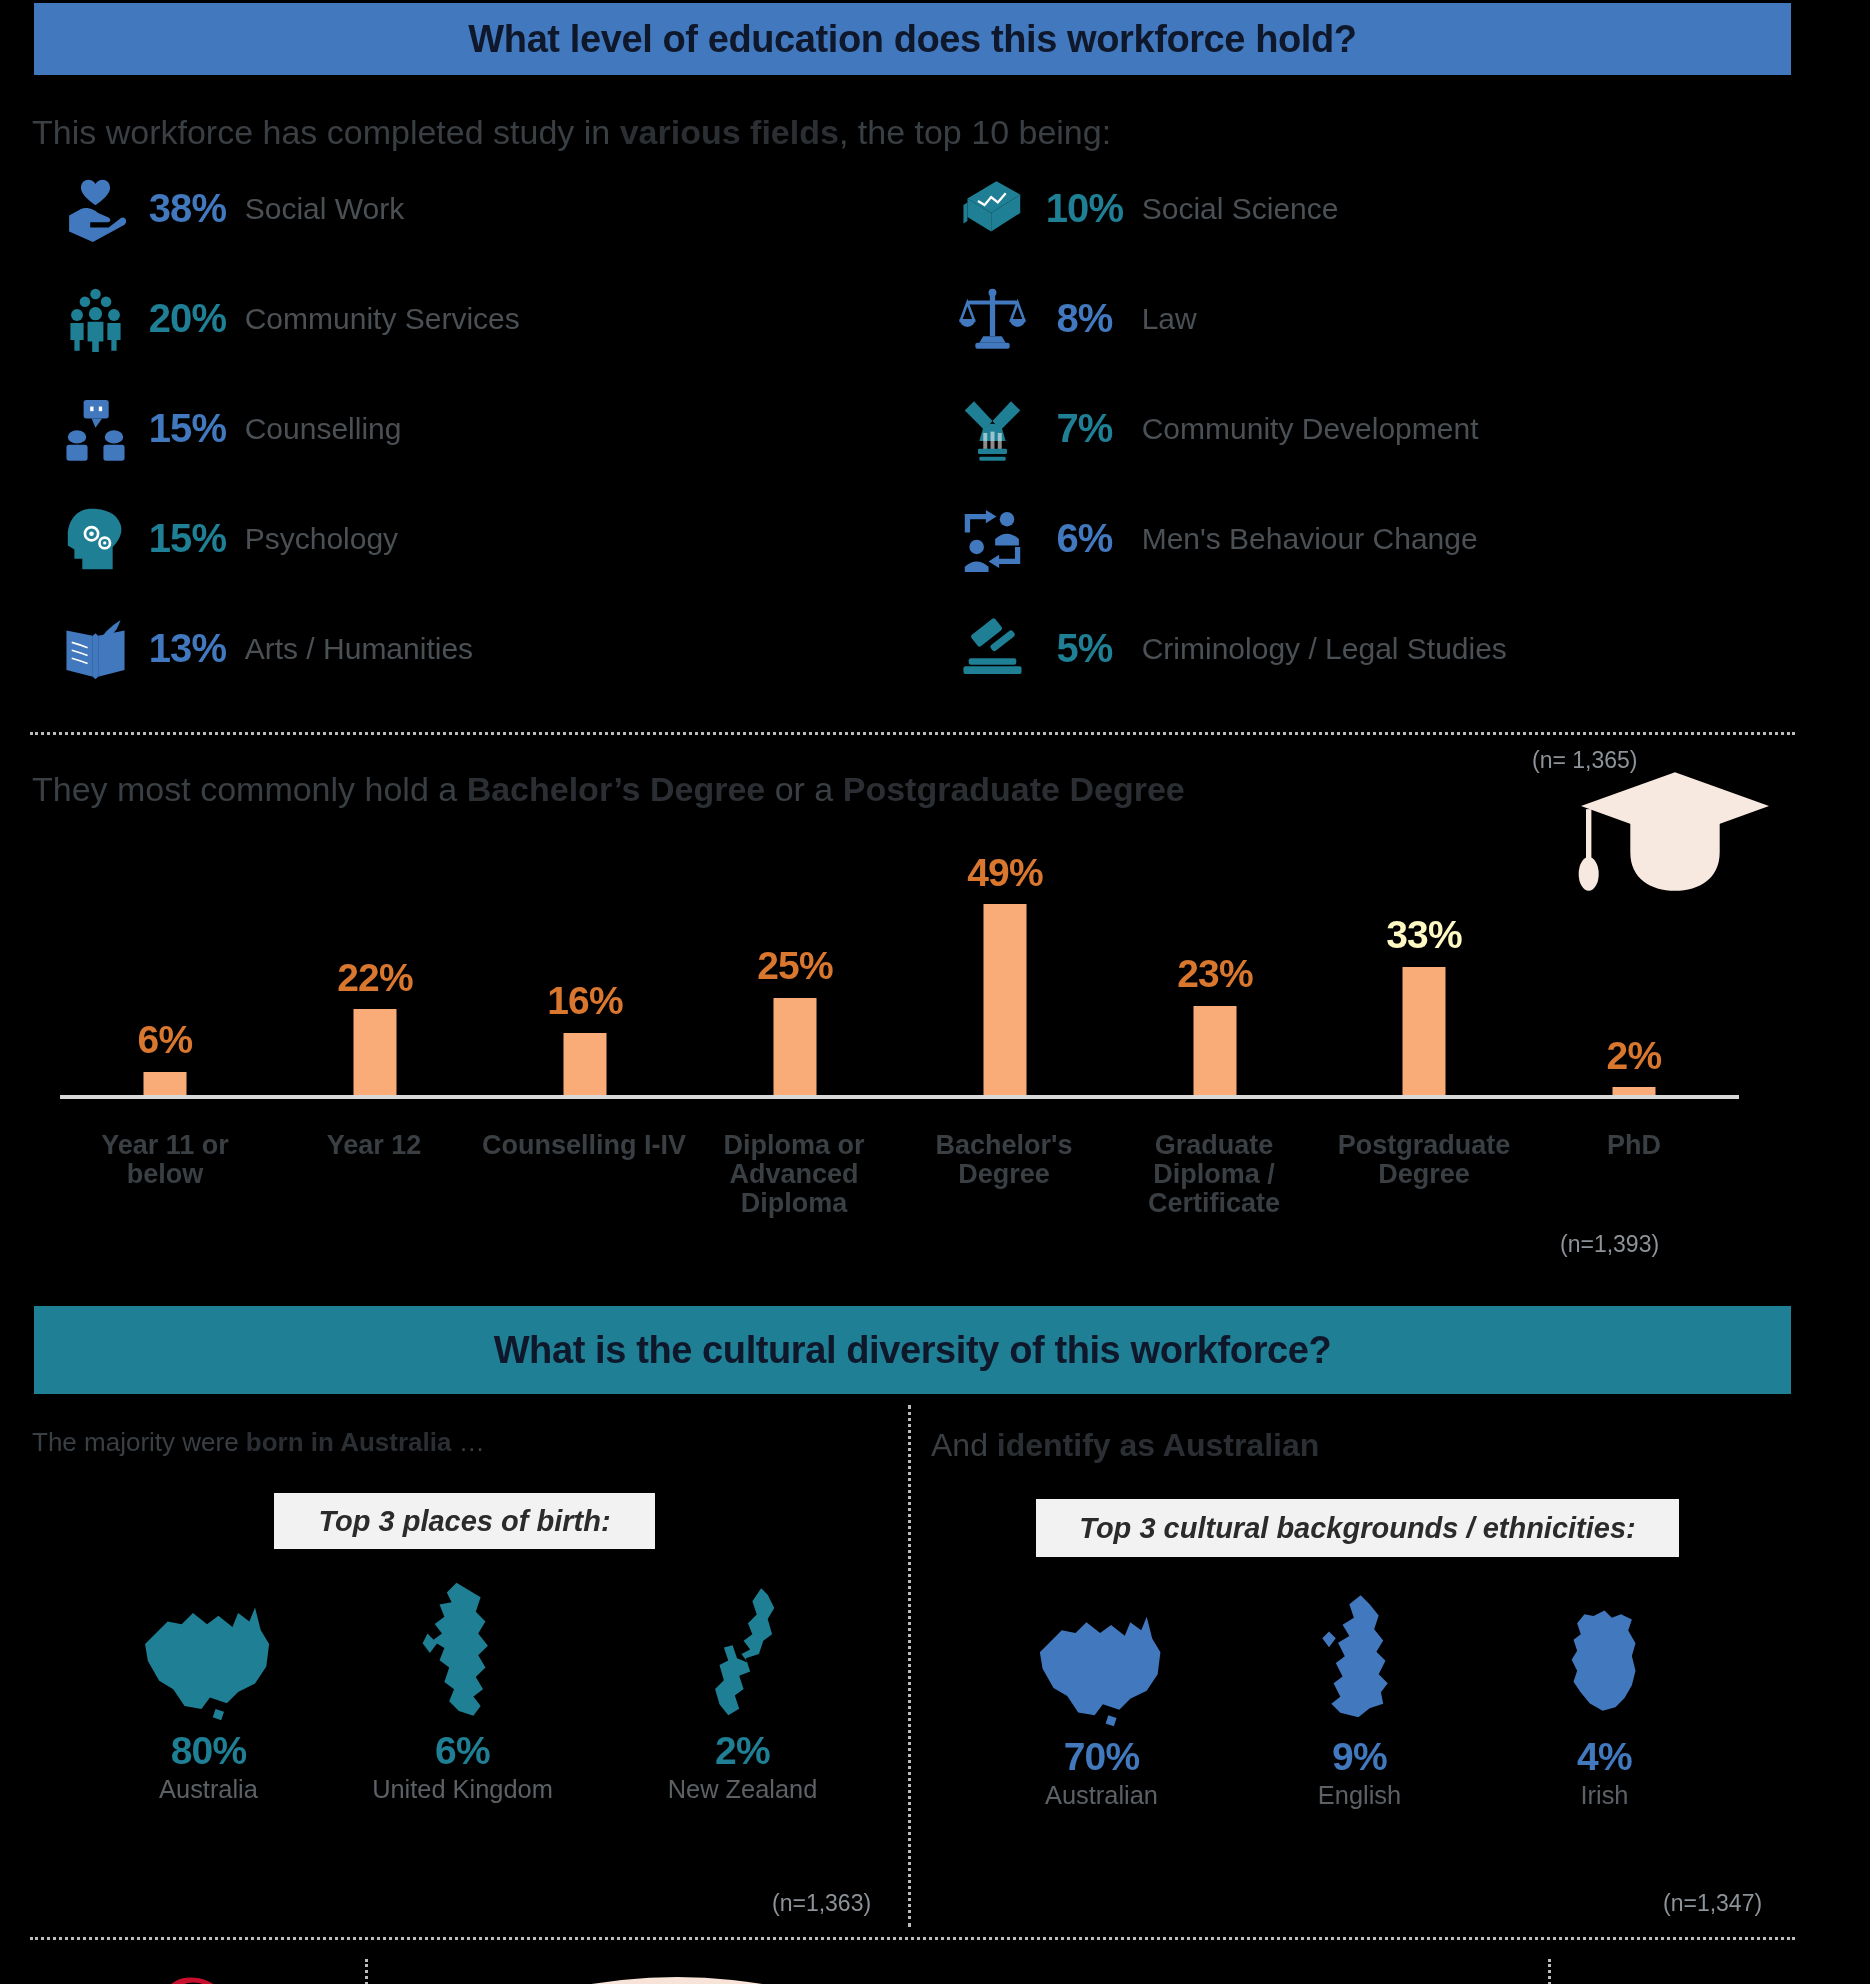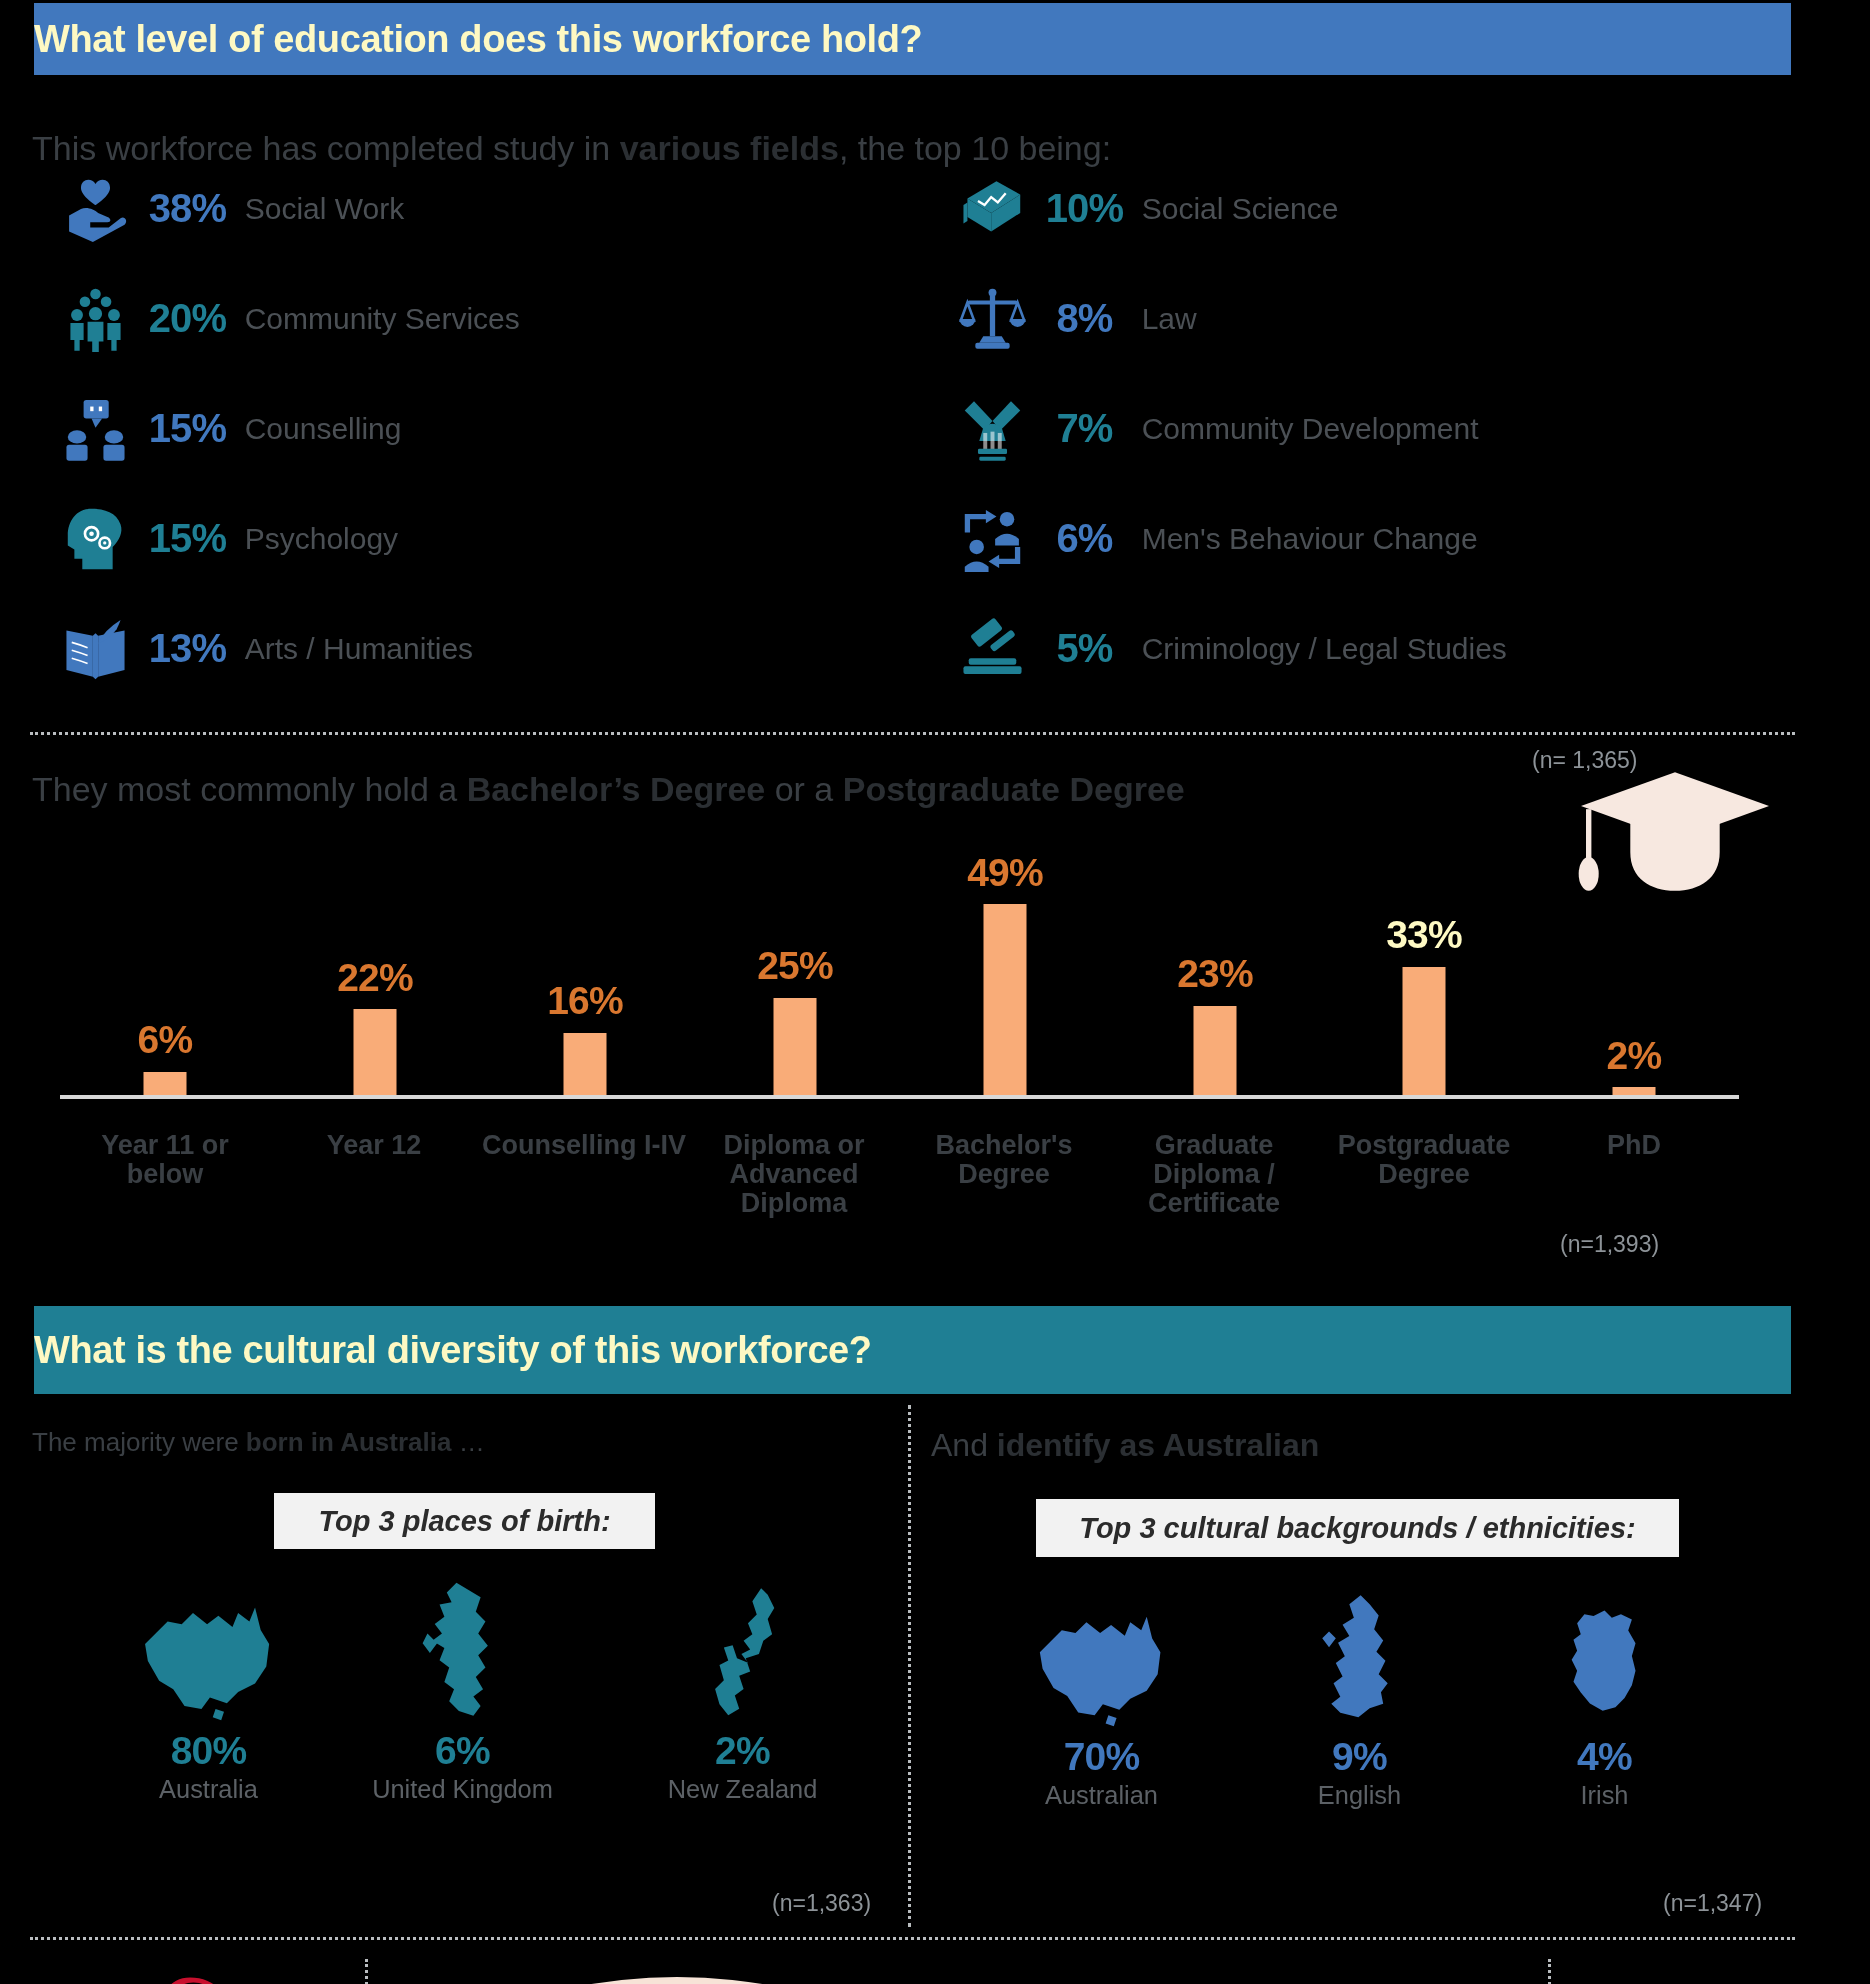--- a/index.html
+++ b/index.html
@@ -1,19 +1,19 @@
 <!DOCTYPE html>
 <html style="font-size:6.4px"><head>
 <meta charset="utf-8">
 <style>
   html,body{margin:0;padding:0;background:#000;}
   body{width:1871px;height:2570px;position:relative;font-family:"Liberation Sans",sans-serif;color:#2b2b2b;overflow:hidden;}
   .abs{position:absolute;}
   
-  .banner{position:absolute;display:flex;align-items:center;justify-content:flex-start;color:#fef9c3;font-weight:bold;letter-spacing:-0.4px;}
+  .banner{position:absolute;display:flex;align-items:center;justify-content:center;color:#0f172a;font-weight:bold;letter-spacing:-0.4px;}
   #banner-education{left:34px;top:3.2px;width:1757px;height:72px;background:#4178be;font-size:38px;}
   #banner-culture{left:34px;top:1306px;width:1757px;height:88px;background:#1f7f94;font-size:38px;}
   
   .intro{position:absolute;font-size:34px;color:#3a3f44;font-weight:400;white-space:nowrap;}
   .intro b{font-weight:bold;color:#2b2f33;}
   
   .field-row{position:absolute;display:flex;align-items:center;height:75px;}
   .field-icon{width:87px;height:71px;display:flex;align-items:center;justify-content:center;flex:0 0 87px;}
   .field-pct{font-size:40px;font-weight:bold;width:97px;text-align:center;flex:0 0 97px;letter-spacing:-0.8px;}
   .field-label{font-size:30px;color:#4b5055;margin-left:8.7px;white-space:nowrap;font-weight:400;}
@@ -37,21 +37,21 @@
   
   .bubble{position:absolute;background:#f7e3d7;border-radius:50%;}
 </style>
 </head>
 <body>
 
 <div class="banner" id="banner-education">
   <span>What level of education does this workforce hold?</span>
 </div>
 
-<div class="intro" style="left:32px;top:113px;margin-top:16px;">
+<div class="intro" style="left:32px;top:113px;">
   <span>This workforce has completed study in </span><b>various fields</b><span>, the top 10 being:</span>
 </div>
 
 <div id="fields-left">
     <div class="field-row" style="left: 52px; top: 171px;">
       <div class="field-icon">
         <svg viewBox="0 0 100 100" width="69" height="66">
           <path d="M50 12 C44 2 28 4 28 18 C28 30 50 44 50 44 C50 44 72 30 72 18 C72 4 56 2 50 12 Z" fill="#4178be"></path>
           <path d="M8 62 L26 52 C34 48 44 50 52 54 L70 62 C76 64 76 72 70 74 L44 74 L44 66 L64 66 M8 62 L8 82 L22 92 L78 66 C86 62 94 70 88 76 L40 98 L8 82" fill="none"></path>
           <path d="M10 60 L28 50 C36 46 48 50 54 56 L68 62 C74 64 74 70 68 70 L42 70 L42 78 L70 78 L88 64 C94 60 100 68 94 74 L46 100 L10 84 Z" fill="#4178be"></path>

